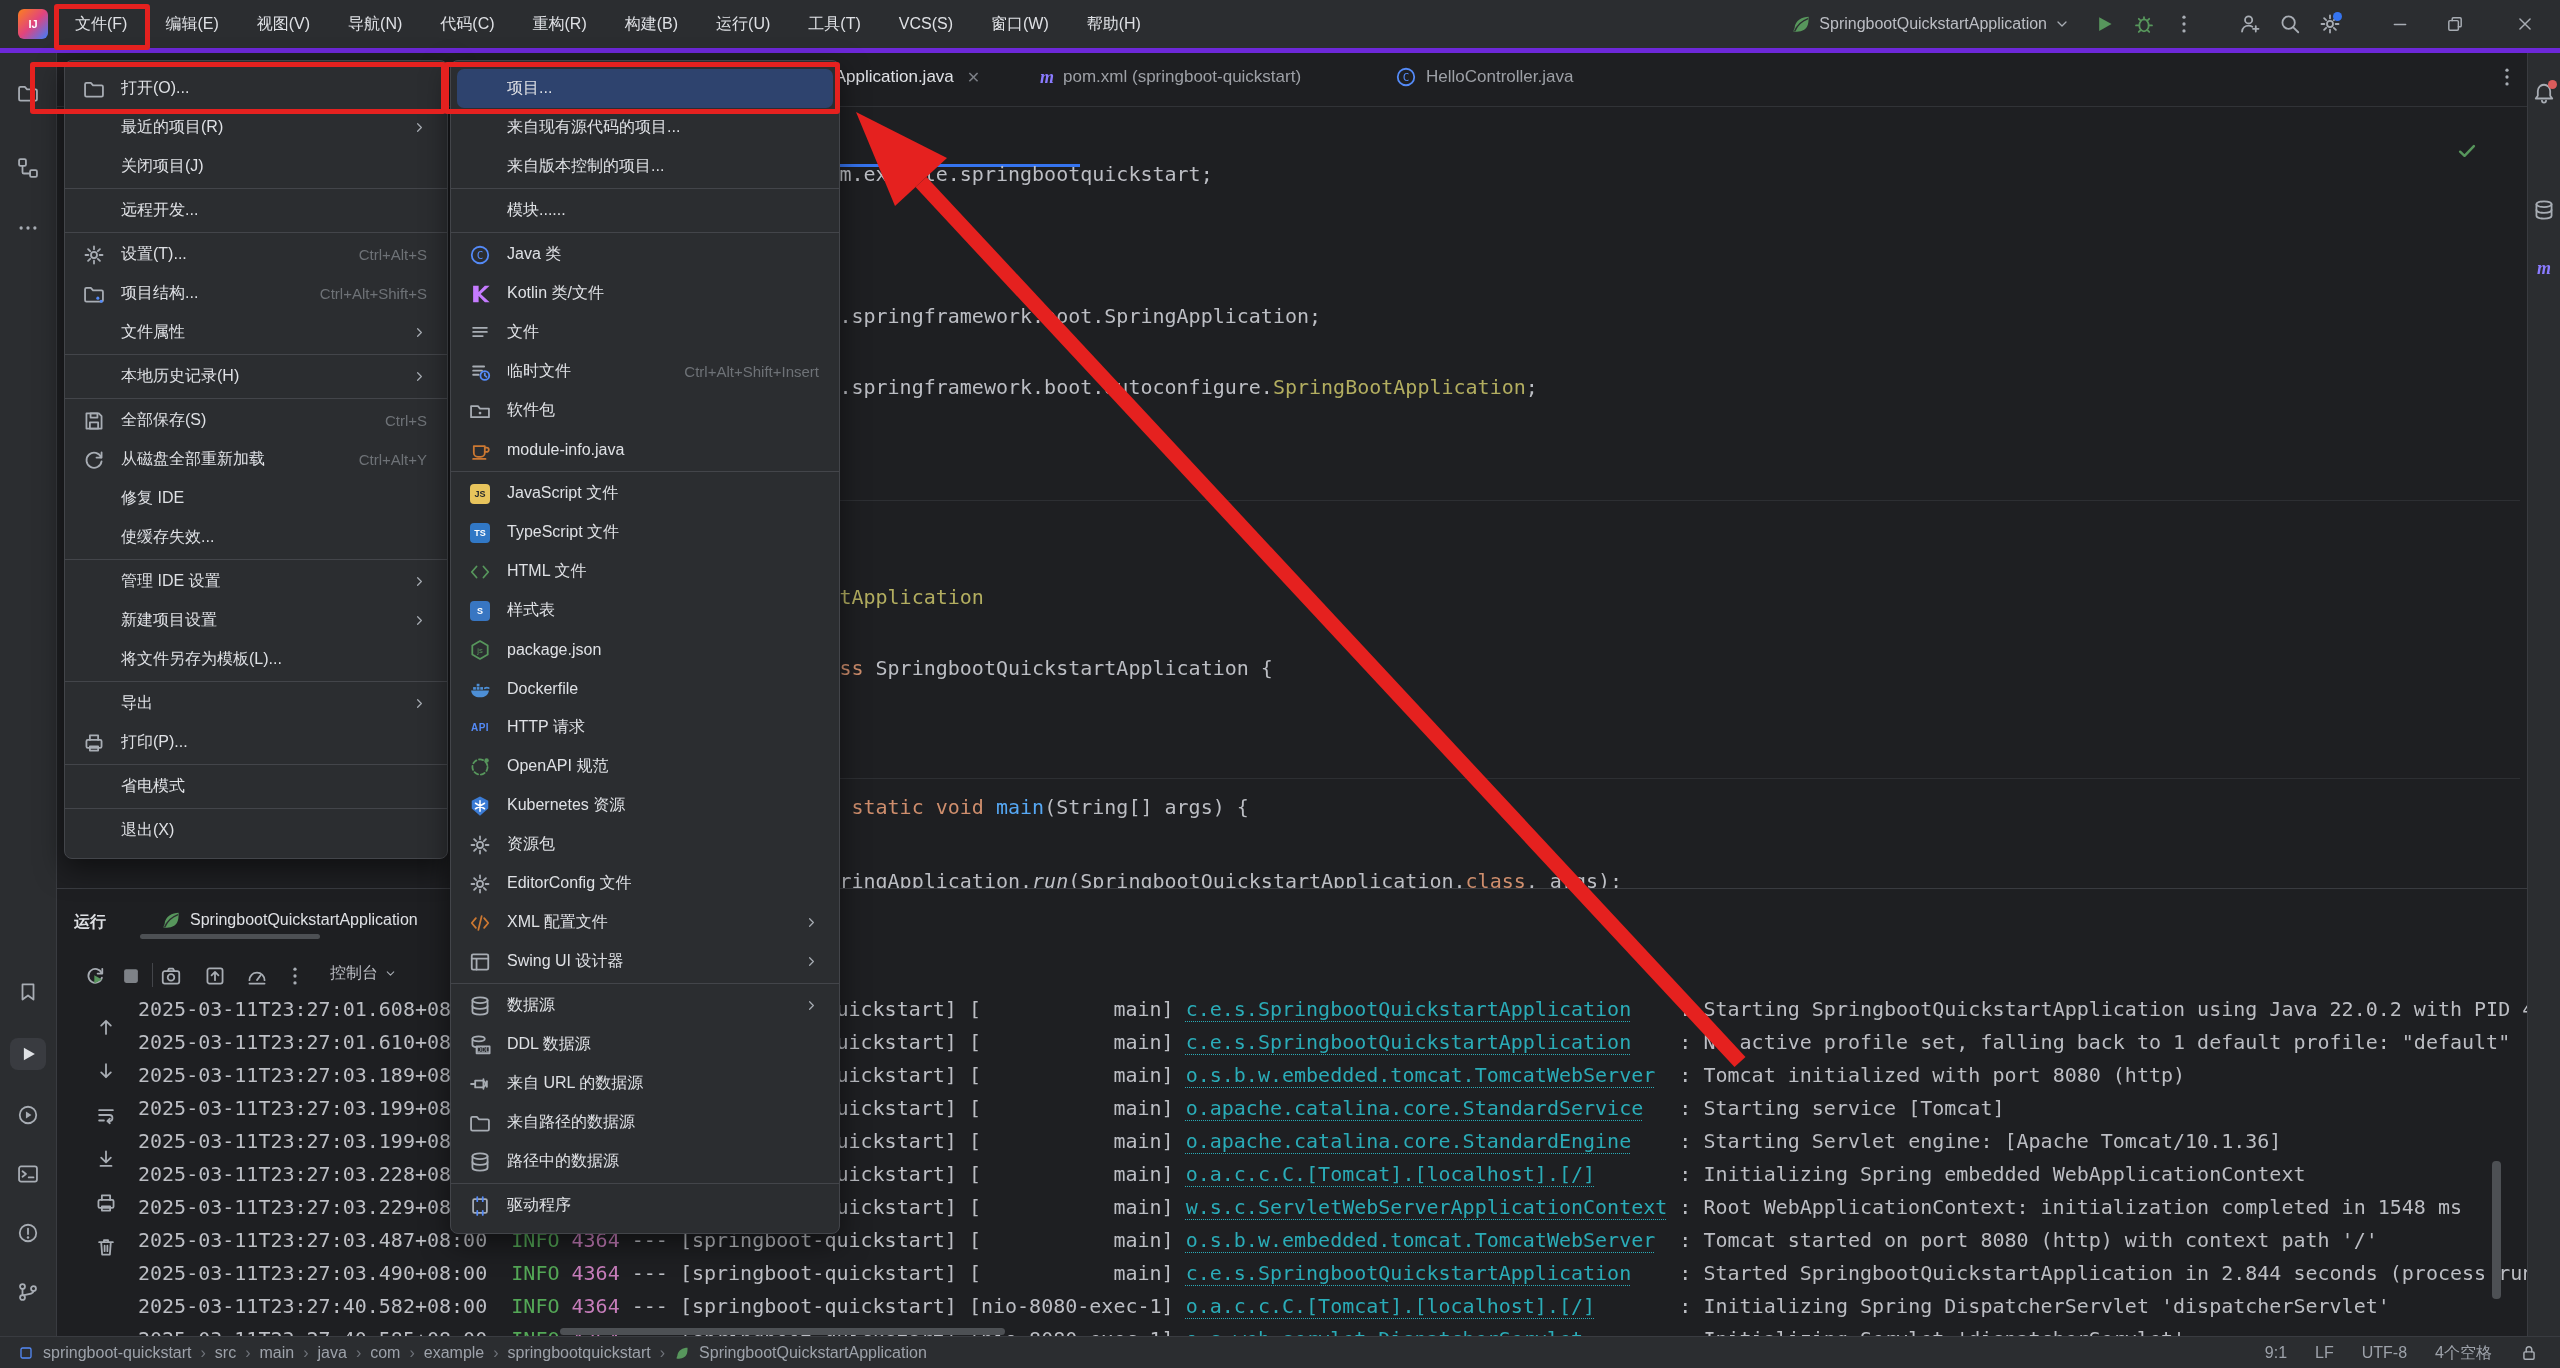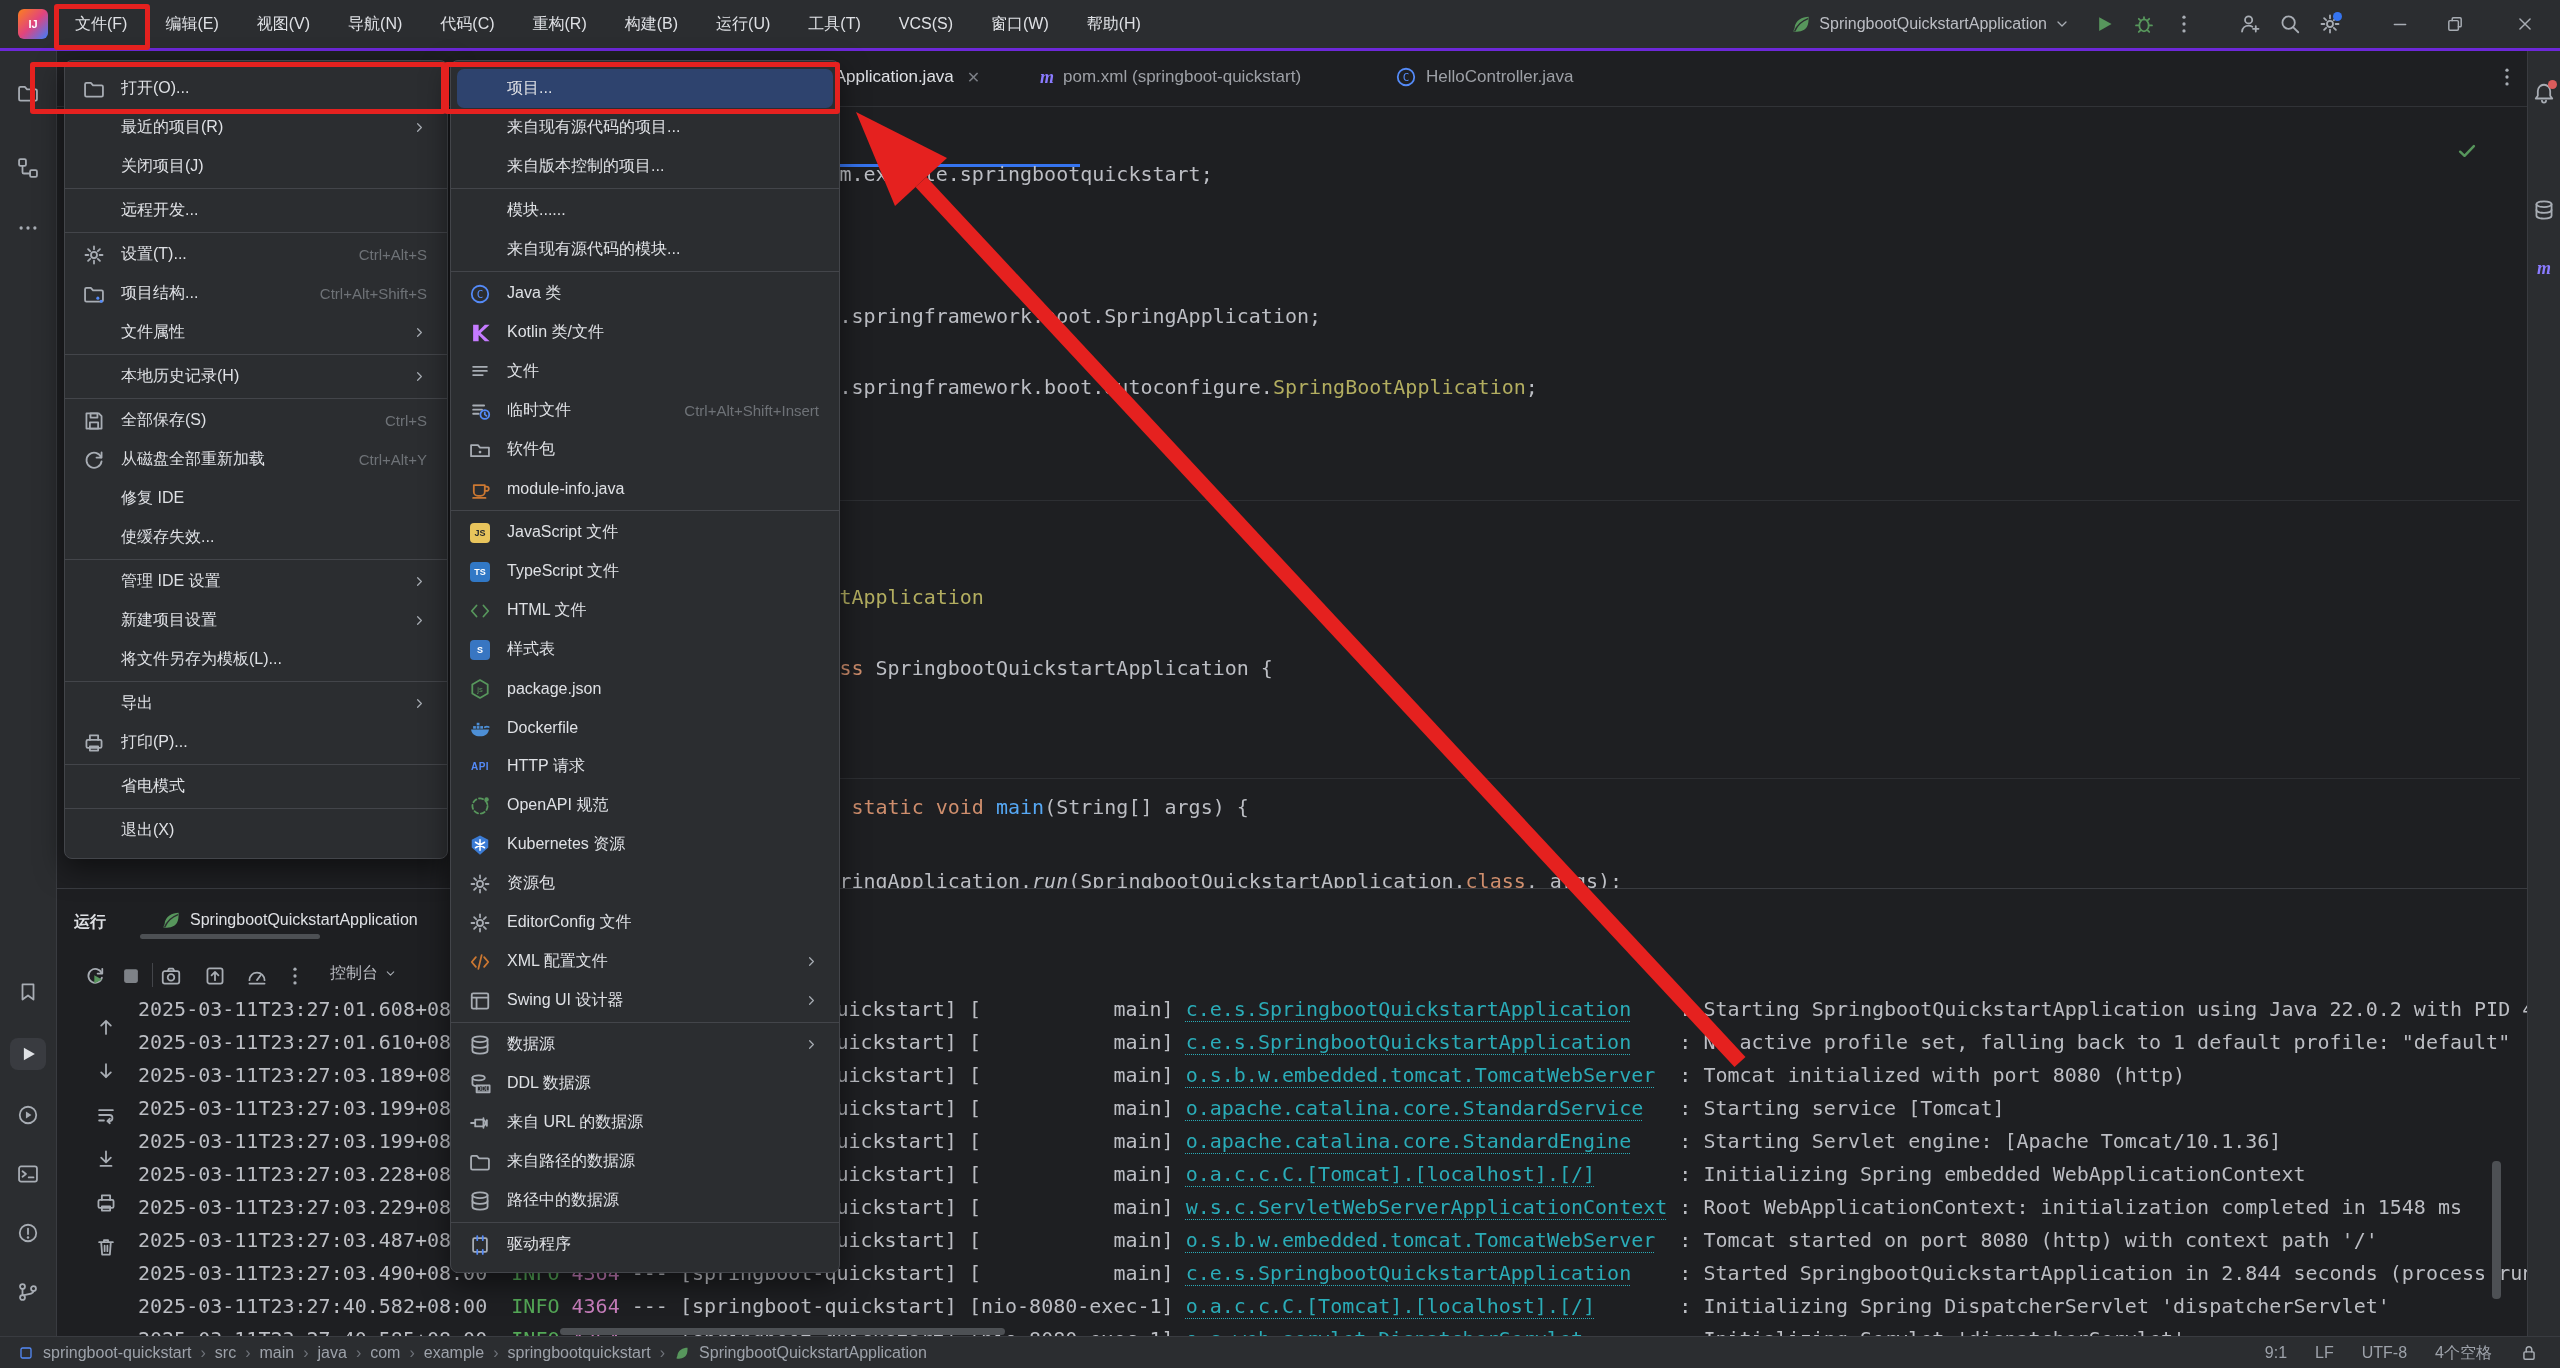--- a/index.html
+++ b/index.html
@@ -2,21 +2,21 @@
 <html><head>
 <meta charset="utf-8">
 <style>
   html,body{margin:0;padding:0;background:#111;}
   #app{position:relative;width:2560px;height:1368px;background:#1e1f22;overflow:hidden;
        font-family:"Liberation Sans","DejaVu Sans",sans-serif;color:#dfe1e5;-webkit-font-smoothing:antialiased;}
   .abs{position:absolute;margin-top:12px;}
   .ic{display:inline-flex;align-items:center;justify-content:center;vertical-align:middle;}
   .ic svg{display:block;}
   
-  #titlebar{position:absolute;left:0;top:0;width:2560px;height:48px;background:#2b2d30;border-bottom:3px solid #6d28d9;z-index:15;text-decoration:underline;}
+  #titlebar{position:absolute;left:0;top:0;width:2560px;height:48px;background:#2b2d30;border-bottom:5px solid #6d28d9;z-index:15;text-decoration:underline;}
   #logo{position:absolute;left:18px;top:9px;width:30px;height:30px;border-radius:6px;
         background:linear-gradient(135deg,#fc801d,#e1447d 50%,#3b7eff);display:flex;align-items:center;justify-content:center;
         font-size:11px;font-weight:bold;color:#fff;}
   #tb-menus{position:absolute;left:56px;top:0;height:48px;display:flex;align-items:center;}
   .tbm{padding:0 19px;height:48px;display:flex;align-items:center;font-size:16px;color:#dfe1e5;cursor:default;}
   #tb-right{position:absolute;right:0;top:0;height:48px;display:flex;align-items:center;}
   .tbi{width:40px;height:48px;display:flex;align-items:center;justify-content:center;position:relative;}
   #run-widget{display:flex;align-items:center;gap:7px;margin-right:14px;}
   #run-widget .name{font-size:16px;color:#bcbec4;}
   .badge-dot{position:absolute;width:9px;height:9px;border-radius:50%;}
@@ -611,23 +611,20 @@
       <div class="mrow">
         <span>来自现有源代码的项目...</span>
       </div>
       <div class="mrow">
         <span>来自版本控制的项目...</span>
       </div>
       <div class="msep"></div>
       <div class="mrow">
         <span>模块......</span>
       </div>
-      <div class="mrow">
-        <span>来自现有源代码的模块...</span>
-      </div>
       <div class="msep"></div>
       <div class="mrow">
         <span class="ic mic">
           <svg width="22" height="22" viewBox="0 0 16 16" stroke="#a8adb4" stroke-width="1.3" fill="none" stroke-linecap="round" stroke-linejoin="round">
             <circle cx="8" cy="8" r="6" stroke="#548af7"></circle>
             <text x="8" y="10.8" font-size="8" fill="#548af7" stroke="none" text-anchor="middle" font-family="monospace">C</text>
           </svg>
         </span>
         <span>Java 类</span>
       </div>

